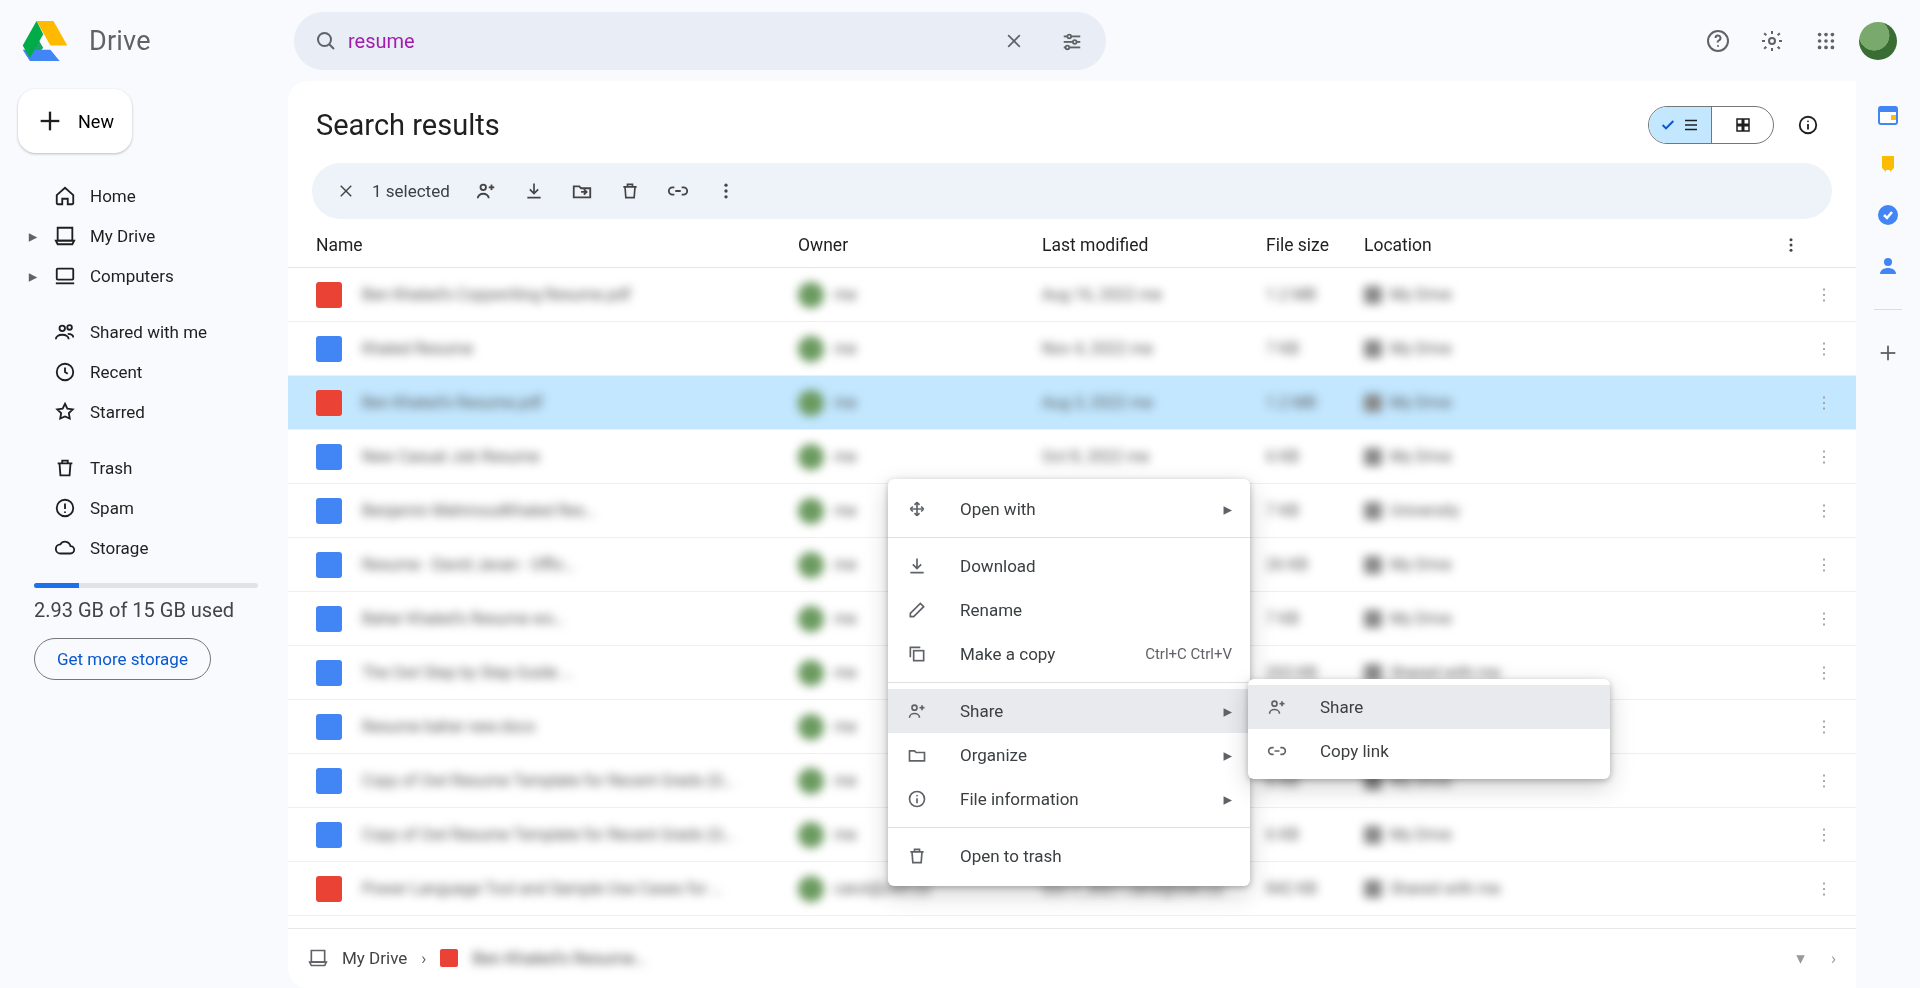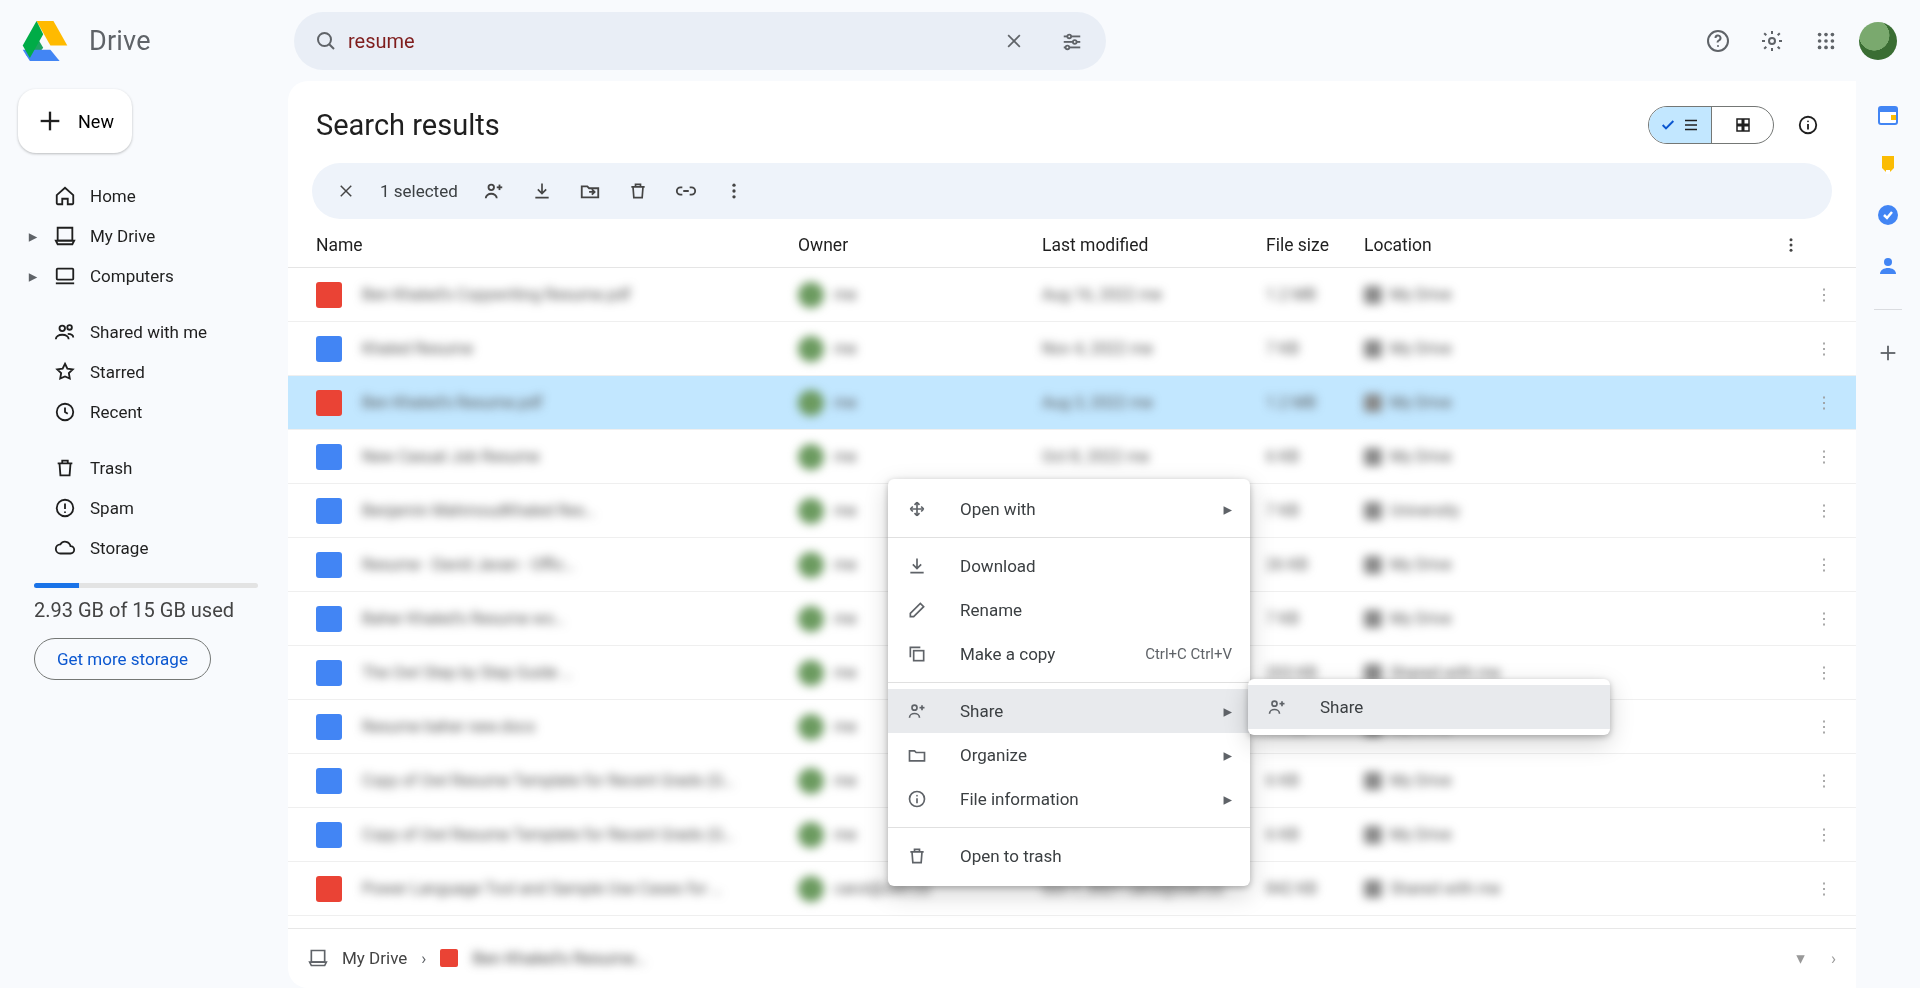--- a/index.html
+++ b/index.html
@@ -5,21 +5,21 @@
   * { box-sizing: border-box; margin: 0; padding: 0; font-family: 'Google Sans', Roboto, Arial, sans-serif; }
   body { background: #f8fafd; width: 1920px; height: 988px; overflow: hidden; display:flex; flex-direction:column; }
 
   
   .topbar { display:flex; align-items:center; height:81px; padding: 0 20px 0 20px; gap:14px; }
   .brand { display:flex; align-items:center; gap:19px; min-width: 260px; cursor:pointer;}
   .brand-name { font-size:27px; color:#5f6368; letter-spacing:.2px;}
   .drive-logo { width:50px; height:50px; display:flex; align-items:center; justify-content:center;}
   .drive-tri { filter: drop-shadow(0 0 0 #0000); }
   .searchbox { display:flex; align-items:center; background:#e9eef6; border-radius:40px; height:58px; width:812px; padding:0 10px 0 20px; gap:10px;}
-  .searchbox input { flex:1; border:none; outline:none; background:transparent; font-size:20px; color:#7f1d1d;}
+  .searchbox input { flex:1; border:none; outline:none; background:transparent; font-size:20px; color:#a21caf;}
   .iconbtn { width:48px; height:48px; border-radius:50%; display:flex; align-items:center; justify-content:center; cursor:pointer; color:#5f6368;}
   .top-right { margin-left:auto; display:flex; align-items:center; gap:6px;}
   .avatar { width:38px; height:38px; border-radius:50%; background: radial-gradient(circle at 40% 35%, #7aa96e 0 45%, #3a6d33 46% 100%);}
   .avatar-wrap{ padding:3px; border-radius:50%;}
 
   
   .body { flex:1; display:flex; min-height:0;}
   .leftnav { width:288px; padding:8px 14px 10px 18px; display:flex; flex-direction:column;}
   .newbtn { width:114px; height:64px; background:#fff; border-radius:18px; box-shadow: 0 1px 3px rgba(0,0,0,.2), 0 1px 2px rgba(0,0,0,.06); display:flex; align-items:center; gap:14px; padding:0 18px; cursor:pointer; margin-bottom:18px;}
   .newbtn svg { color:#5f6368;}
@@ -37,21 +37,21 @@
   .mainpanel { flex:1; background:#fff; border-radius:20px 0 0 20px; margin:0 0 0 0; display:flex; flex-direction:column; position:relative; }
   .mainhead { display:flex; align-items:center; padding:24px 28px 8px 28px;}
   .mainhead h1{ font-size:29px; font-weight:400; color:#1f1f1f;}
   .viewtoggle { margin-left:auto; display:flex; align-items:center; gap:14px;}
   .segm { display:flex; border:1px solid #747775; border-radius:24px; overflow:hidden;}
   .seg { width:62px; height:36px; display:flex; align-items:center; justify-content:center; cursor:pointer; gap:6px;}
   .seg.sel { background:#c2e7ff;}
   .seg + .seg{ border-left:1px solid #747775;}
 
   .selbar { margin:10px 24px 0 24px; background:#eef3fa; border-radius:30px; height:56px; display:flex; align-items:center; padding:0 12px; gap:4px;}
-  .selbar .cnt { font-size:17px; color:#3c4043; margin:0 10px 0 8px;}
+  .selbar .cnt { font-size:17px; color:#3c4043; margin:0 10px 0 0;}
   .selbar .ic{ width:44px; height:44px; display:flex; align-items:center; justify-content:center; border-radius:50%; cursor:pointer; color:#444;}
 
   .tablehead { display:flex; align-items:center; padding:16px 24px 12px 28px; color:#1f1f1f; font-size:17.5px; border-bottom:1px solid #e5e5e5;}
   .col-name{ flex: 0 0 482px;}
   .col-owner{ flex: 0 0 244px;}
   .col-mod{ flex:0 0 224px;}
   .col-size{ flex:0 0 98px;}
   .col-loc{ flex:1;}
   .col-act{ width:50px; text-align:right;}
 
@@ -215,31 +215,31 @@
             <circle cx="9" cy="8" r="3"></circle>
             <path d="M2 20c0-3 3-5 7-5s7 2 7 5"></path>
             <circle cx="17" cy="7" r="2.5"></circle>
             <path d="M15 14c3 0 6 1 6 4"></path>
           </svg>
           <span>Shared with me</span>
         </div>
       <div class="navitem">
           <span class="tri"></span>
           <svg width="22" height="22" viewBox="0 0 24 24" fill="none" stroke="#1f1f1f" stroke-width="2">
-            <path d="M12 3l2.6 5.3 5.9.9-4.3 4.1 1 5.8L12 16.8 6.8 19.1l1-5.8L3.5 9.2l5.9-.9Z"></path>
-          </svg>
-          <span>Starred</span>
-        </div>
-      <div class="navitem">
-          <span class="tri"></span>
-          <svg width="22" height="22" viewBox="0 0 24 24" fill="none" stroke="#1f1f1f" stroke-width="2">
             <circle cx="12" cy="12" r="9"></circle>
             <path d="M12 7v5l3 2"></path>
           </svg>
           <span>Recent</span>
+        </div>
+      <div class="navitem">
+          <span class="tri"></span>
+          <svg width="22" height="22" viewBox="0 0 24 24" fill="none" stroke="#1f1f1f" stroke-width="2">
+            <path d="M12 3l2.6 5.3 5.9.9-4.3 4.1 1 5.8L12 16.8 6.8 19.1l1-5.8L3.5 9.2l5.9-.9Z"></path>
+          </svg>
+          <span>Starred</span>
         </div>
     </div>
 
     <div class="navsec" style="margin-top:18px;">
       <div class="navitem">
           <span class="tri"></span>
           <svg width="22" height="22" viewBox="0 0 24 24" fill="none" stroke="#1f1f1f" stroke-width="2">
             <path d="M4 7h16M9 7V4h6v3M6 7l1 13h10l1-13"></path>
           </svg>
           <span>Trash</span>
@@ -625,20 +625,28 @@
           <span class="ctxicon">
               <svg width="20" height="20" viewBox="0 0 24 24" fill="none" stroke="#5f6368" stroke-width="2">
                 <circle cx="9" cy="8" r="3"></circle>
                 <path d="M3 20c0-3 3-5 6-5s6 2 6 5"></path>
                 <line x1="18" y1="5" x2="18" y2="11"></line>
                 <line x1="15" y1="8" x2="21" y2="8"></line>
               </svg>
             </span>
           <span class="lbl">Share</span>
         </div>
+        <div class="ctxitem">
+          <span class="ctxicon">
+              <svg width="20" height="20" viewBox="0 0 24 24" fill="none" stroke="#5f6368" stroke-width="2">
+                <path d="M9 12h6M8 8H6a4 4 0 0 0 0 8h2M16 8h2a4 4 0 0 1 0 8h-2"></path>
+              </svg>
+            </span>
+          <span class="lbl">Copy link</span>
+        </div>
       </div>
 
       <div class="breadcrumb">
         <span class="bicon">
             <svg width="20" height="20" viewBox="0 0 24 24" fill="none" stroke="#5f6368" stroke-width="2">
               <path d="M4 3h16v14H4z"></path>
               <path d="M2 17h20l-2 4H4z"></path>
             </svg>
           </span>
         <span>My Drive</span>

